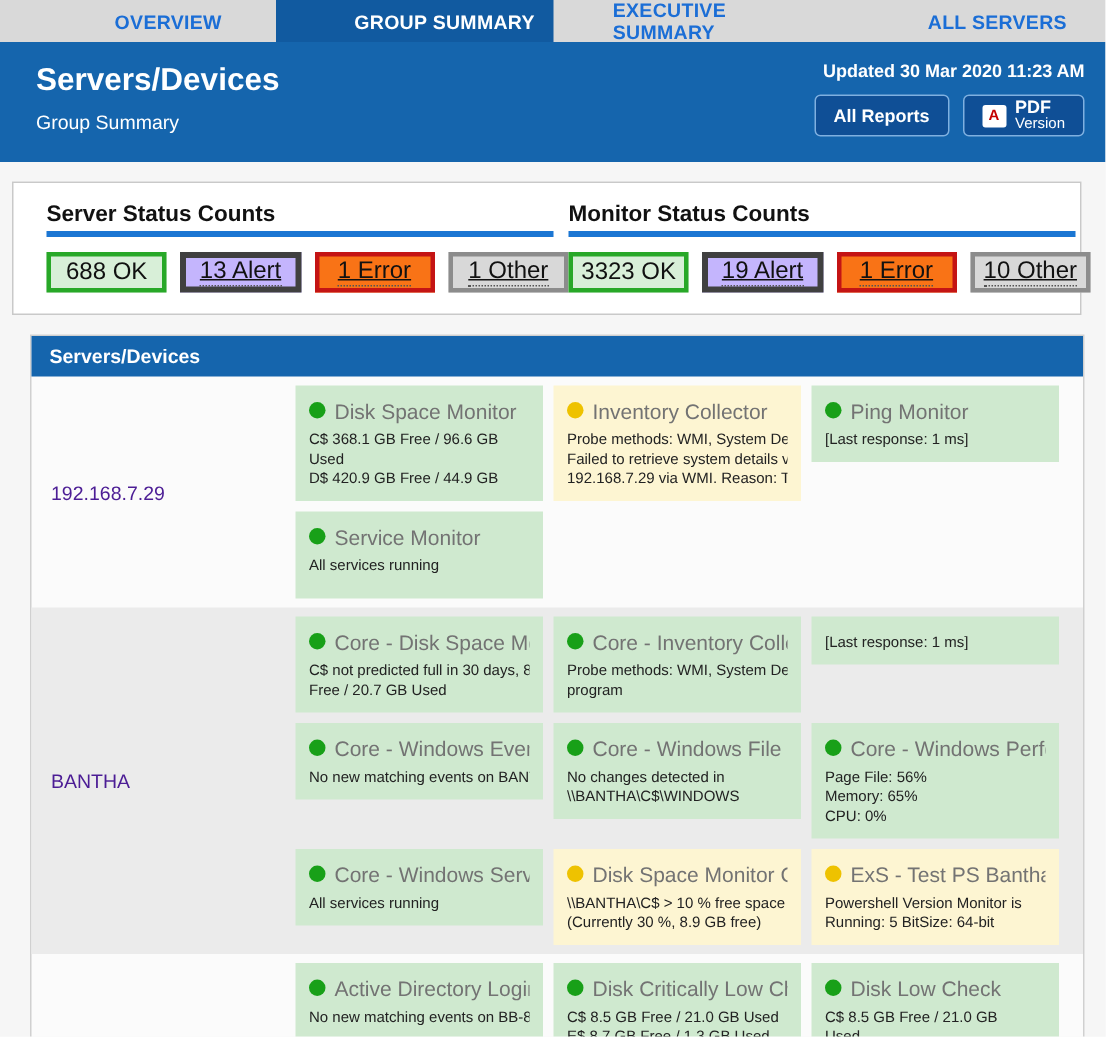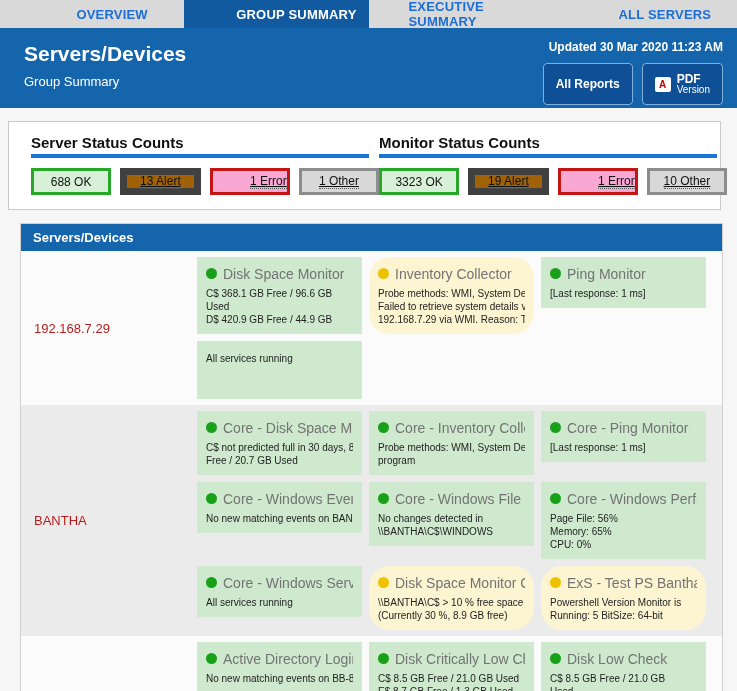--- a/index.html
+++ b/index.html
@@ -16,57 +16,57 @@
   
   .header { height:80px; background:#1565ad; color:#fff; display:flex;
             justify-content:space-between; padding:10px 14px 0 24px; }
   .h-title { font-size:21px; font-weight:bold; margin-top:4px; }
   .h-sub   { font-size:13px; margin-top:8px; }
   .h-right { text-align:right;margin-left:48px; }
   .h-updated { font-size:12px; font-weight:bold; margin-top:2px; }
   .h-btns { display:flex; gap:9px; margin-top:9px; justify-content:flex-end; }
   .hbtn { background:#0f4f96; border:1px solid #7fb0e0; border-radius:4px;
           color:#fff; font-size:12px; font-weight:bold; padding:12px 12px;
-          display:flex; align-items:center; gap:6px; cursor:pointer; height:42px; }
+          display:flex; align-items:center; gap:6px; cursor:pointer; height:28px; }
   .pdf-ico { background:#fff; color:#c40000; width:16px; height:15px; border-radius:2px;
              font-size:10px; font-weight:bold; display:flex; align-items:center;
              justify-content:center; }
   .pdf-txt { line-height:10px; text-align:left; }
   .pdf-sub { font-weight:normal; font-size:10px; }
 
   
   .panel { background:#fff; border:1px solid #c9c9c9; margin:13px 16px 0 8px;
            padding:12px 10px 14px 22px; display:flex; }
   .sect { width:348px; }
   .sect h2 { font-size:15px; color:#111; }
   .sect .bar { height:4px; background:#1b76d3; width:338px; margin:3px 0 10px 0; }
   .badges { display:flex; gap:9px; }
   .badge { width:82px; height:27px; display:flex; align-items:center; justify-content:center;
-           font-size:12px; color:#111; cursor:pointer; }
+           font-size:16px; color:#111; cursor:pointer; }
   .badge span { }
   .badge.ok    { background:#d8efd8; border:3px solid #28a828; }
-  .badge.alert { background:#a16207; border:7px solid #404040; }
-  .badge.error { background:#f9a8d4; border:3px solid #c41414;justify-content:flex-end; }
+  .badge.alert { background:#c4b5fd; border:4px solid #404040; }
+  .badge.error { background:#f97316; border:3px solid #c41414; }
   .badge.other { background:#d8d8d8; border:3px solid #8c8c8c; }
   .badge.lnk span { text-decoration:underline; border-bottom:1px dotted #555; }
 
   
   .stable { margin:13px 14px 0 20px; width:703px; border:1px solid #d0d0d0;
             background:#fbfbfb; }
   .thead { background:#1565ad; color:#fff; font-weight:bold; font-size:13px;
            padding:6px 12px; }
   .srow { display:flex; padding:6px 0; }
   .srow.alt { background:#ebebeb; }
-  .sname { width:176px; padding-left:13px; font-size:13px; color:#b91c1c;
+  .sname { width:176px; padding-left:13px; font-size:13px; color:#4c1d95;
            display:flex; align-items:center; cursor:pointer; }
   .cells { display:grid; grid-template-columns:repeat(3,165px); gap:7px;
            align-items:start; }
   .mcell { padding:7px 9px 8px 9px; overflow:hidden; cursor:pointer; }
   .mcell.ok    { background:#cfe9cf; }
-  .mcell.alert { background:#fdf5d2;border-radius:21px; }
+  .mcell.alert { background:#fdf5d2; }
   .mcell.tall  { min-height:58px; }
   .mtitle { font-size:14px; color:#737373; white-space:nowrap; overflow:hidden;
             display:flex; align-items:center; gap:6px; height:19px; }
   .dot { width:11px; height:11px; border-radius:50%; flex:0 0 11px; }
   .ok .dot    { background:#18a018; }
   .alert .dot { background:#eec200; }
   .mbody { font-size:10px; line-height:13px; color:#222; margin-top:4px;
            white-space:pre; overflow:hidden; }
 </style>
 </head>
@@ -165,20 +165,24 @@
 192.168.7.29 via WMI. Reason: The R</div>
       </div>
       <div class="mcell ok">
         <div class="mtitle">
             <span class="dot"></span>
             <span>Ping Monitor</span>
           </div>
         <div class="mbody">[Last response: 1 ms]</div>
       </div>
       <div class="mcell ok tall">
+        <div class="mtitle">
+            <span class="dot"></span>
+            <span>Service Monitor</span>
+          </div>
         <div class="mbody">All services running</div>
       </div>
     </div>
   </div>
 
   <div class="srow alt">
     <div class="sname">BANTHA</div>
     <div class="cells">
       <div class="mcell ok">
         <div class="mtitle">
@@ -190,24 +194,20 @@
       </div>
       <div class="mcell ok">
         <div class="mtitle">
             <span class="dot"></span>
             <span>Core - Inventory Collect</span>
           </div>
         <div class="mbody">Probe methods: WMI, System Details
 program</div>
       </div>
       <div class="mcell ok">
-        <div class="mtitle">
-            <span class="dot"></span>
-            <span>Core - Ping Monitor</span>
-          </div>
         <div class="mbody">[Last response: 1 ms]</div>
       </div>
       <div class="mcell ok">
         <div class="mtitle">
             <span class="dot"></span>
             <span>Core - Windows Event L</span>
           </div>
         <div class="mbody">No new matching events on BANTHA</div>
       </div>
       <div class="mcell ok">

